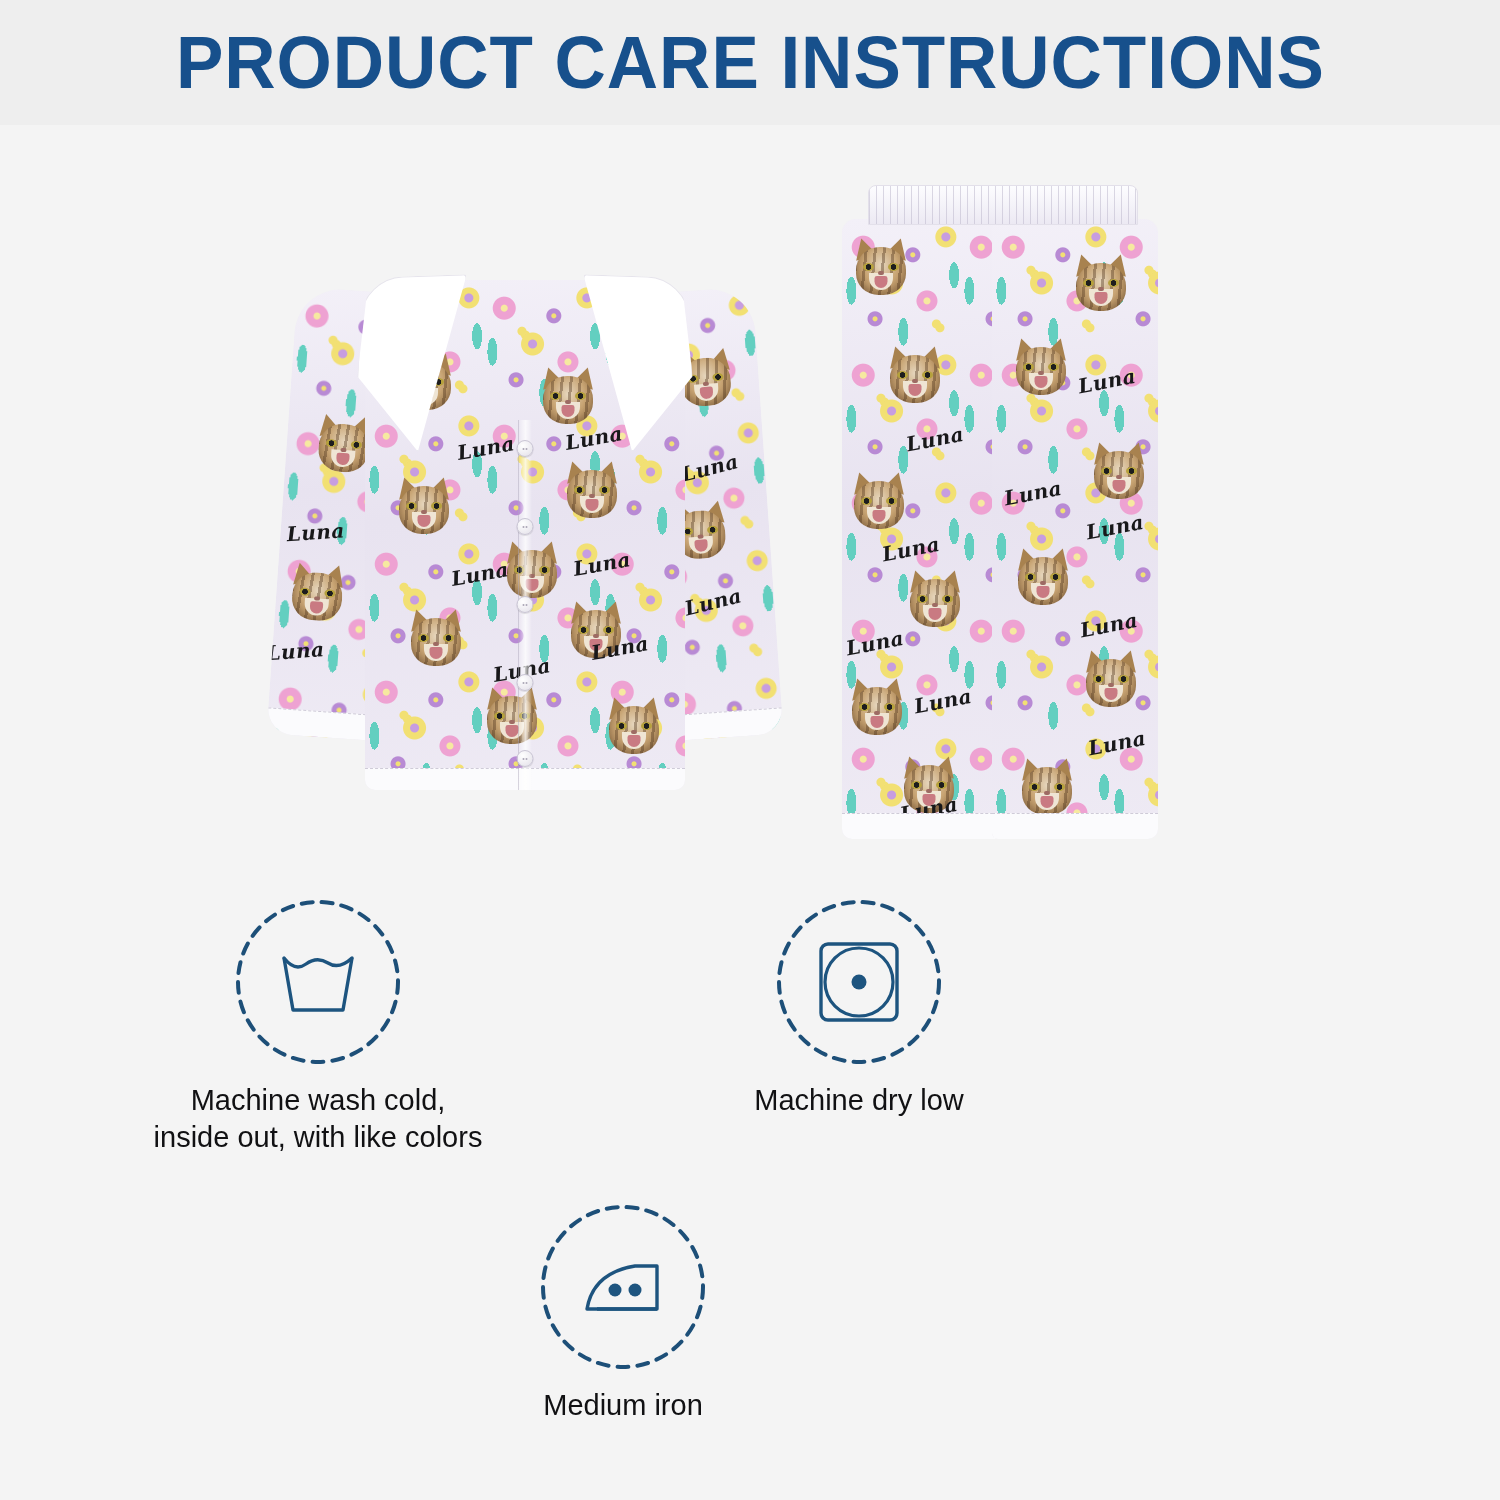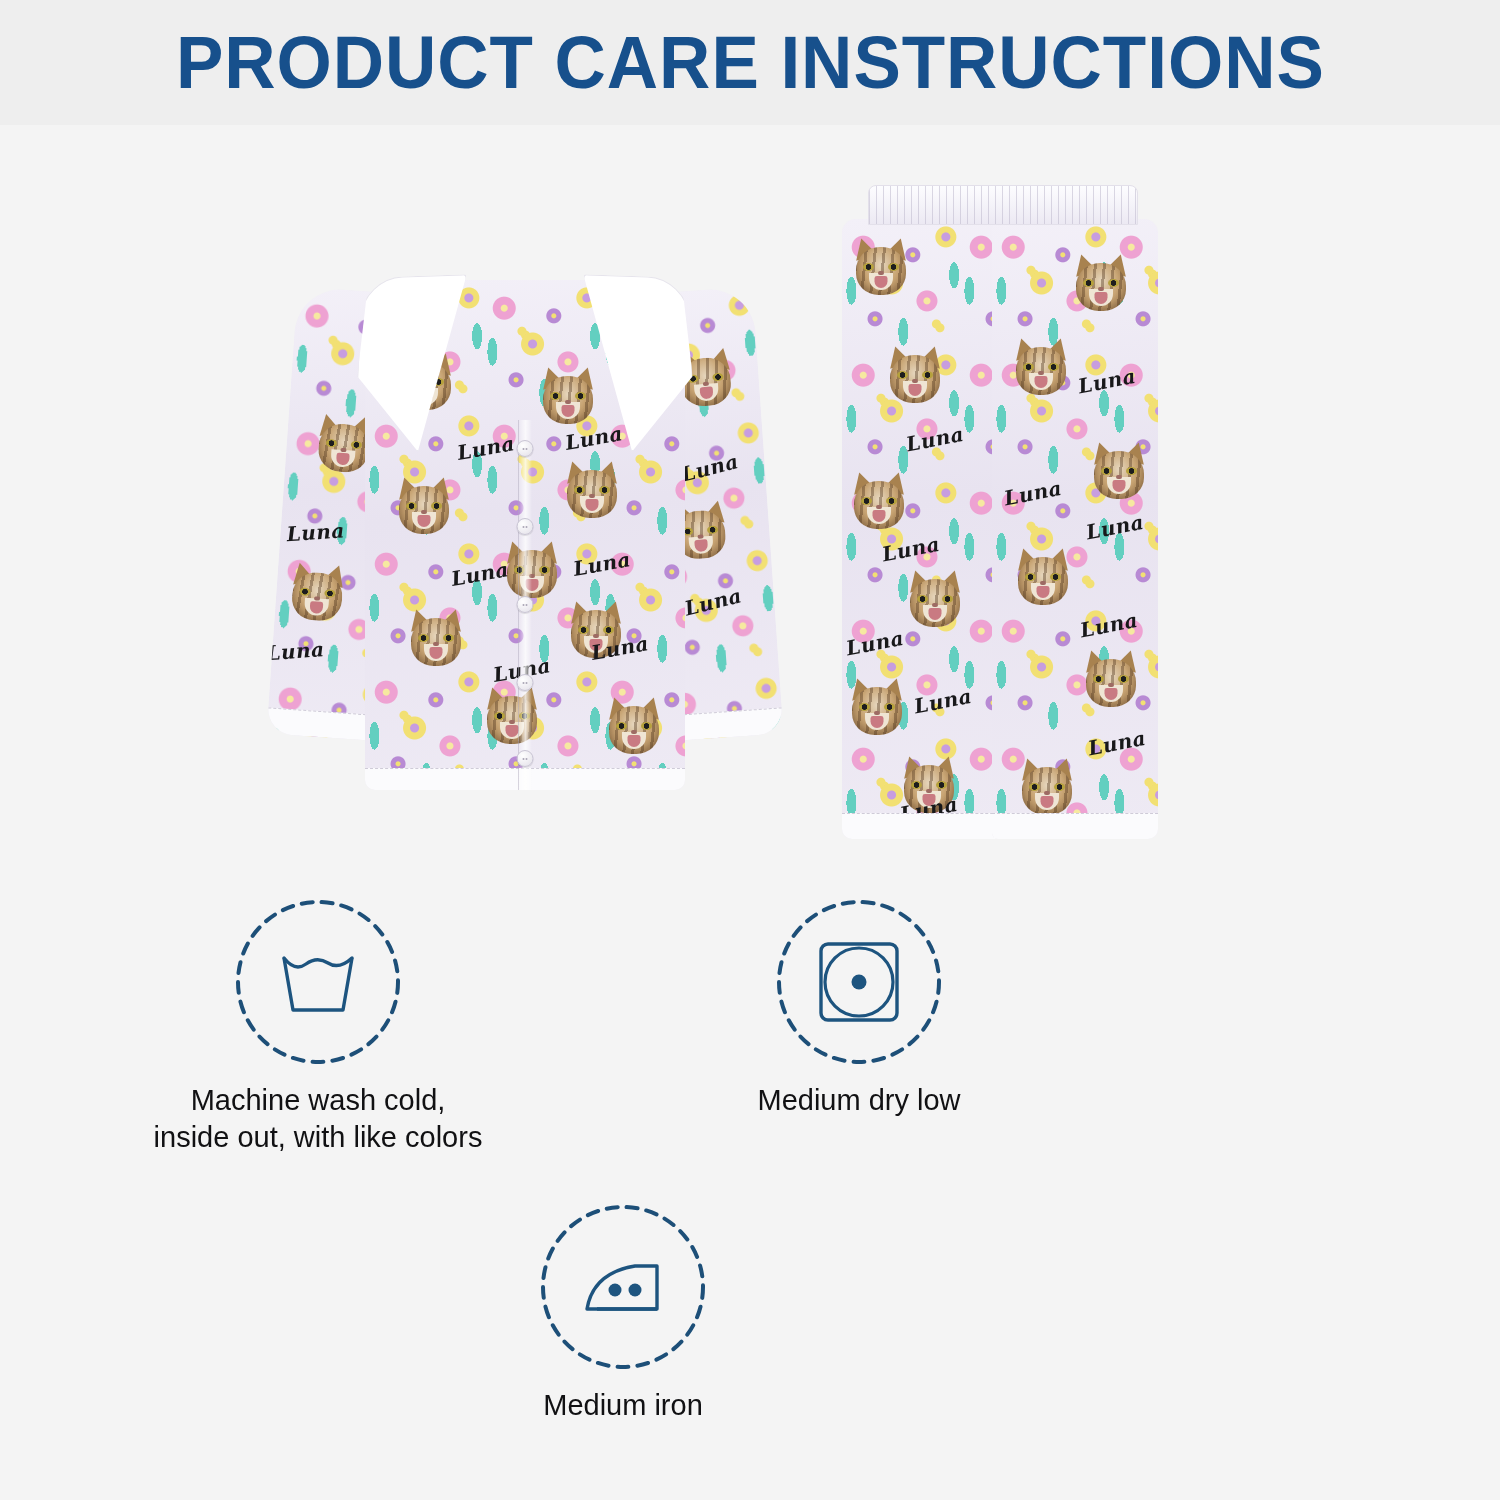--- a/index.html
+++ b/index.html
@@ -648,21 +648,21 @@
 
   <div class="care-item" style="width:446px">
     <div class="circle">
       <svg width="164" height="164" viewBox="0 0 164 164">
         <circle cx="82" cy="82" r="80" fill="none" stroke="#1d4f78" stroke-width="4" stroke-dasharray="11 9" stroke-linecap="round"></circle>
         <rect x="44" y="44" width="76" height="76" rx="7" fill="none" stroke="#1d547f" stroke-width="3.4"></rect>
         <circle cx="82" cy="82" r="34" fill="none" stroke="#1d547f" stroke-width="3.2"></circle>
         <circle cx="82" cy="82" r="7.5" fill="#1d547f"></circle>
       </svg>
     </div>
-    <div class="care-label">Medium dry low</div>
+    <div class="care-label">Machine dry low</div>
   </div>
 </div>
 
 <div class="care-row row2" style="padding-left:428px">
 
   <div class="care-item" style="width:390px">
     <div class="circle">
       <svg width="164" height="164" viewBox="0 0 164 164">
         <circle cx="82" cy="82" r="80" fill="none" stroke="#1d4f78" stroke-width="4" stroke-dasharray="11 9" stroke-linecap="round"></circle>
         <path d="M46 104 q6 -36 48 -43 h22 v43 Z" fill="none" stroke="#1d547f" stroke-width="3.4" stroke-linejoin="round"></path>

